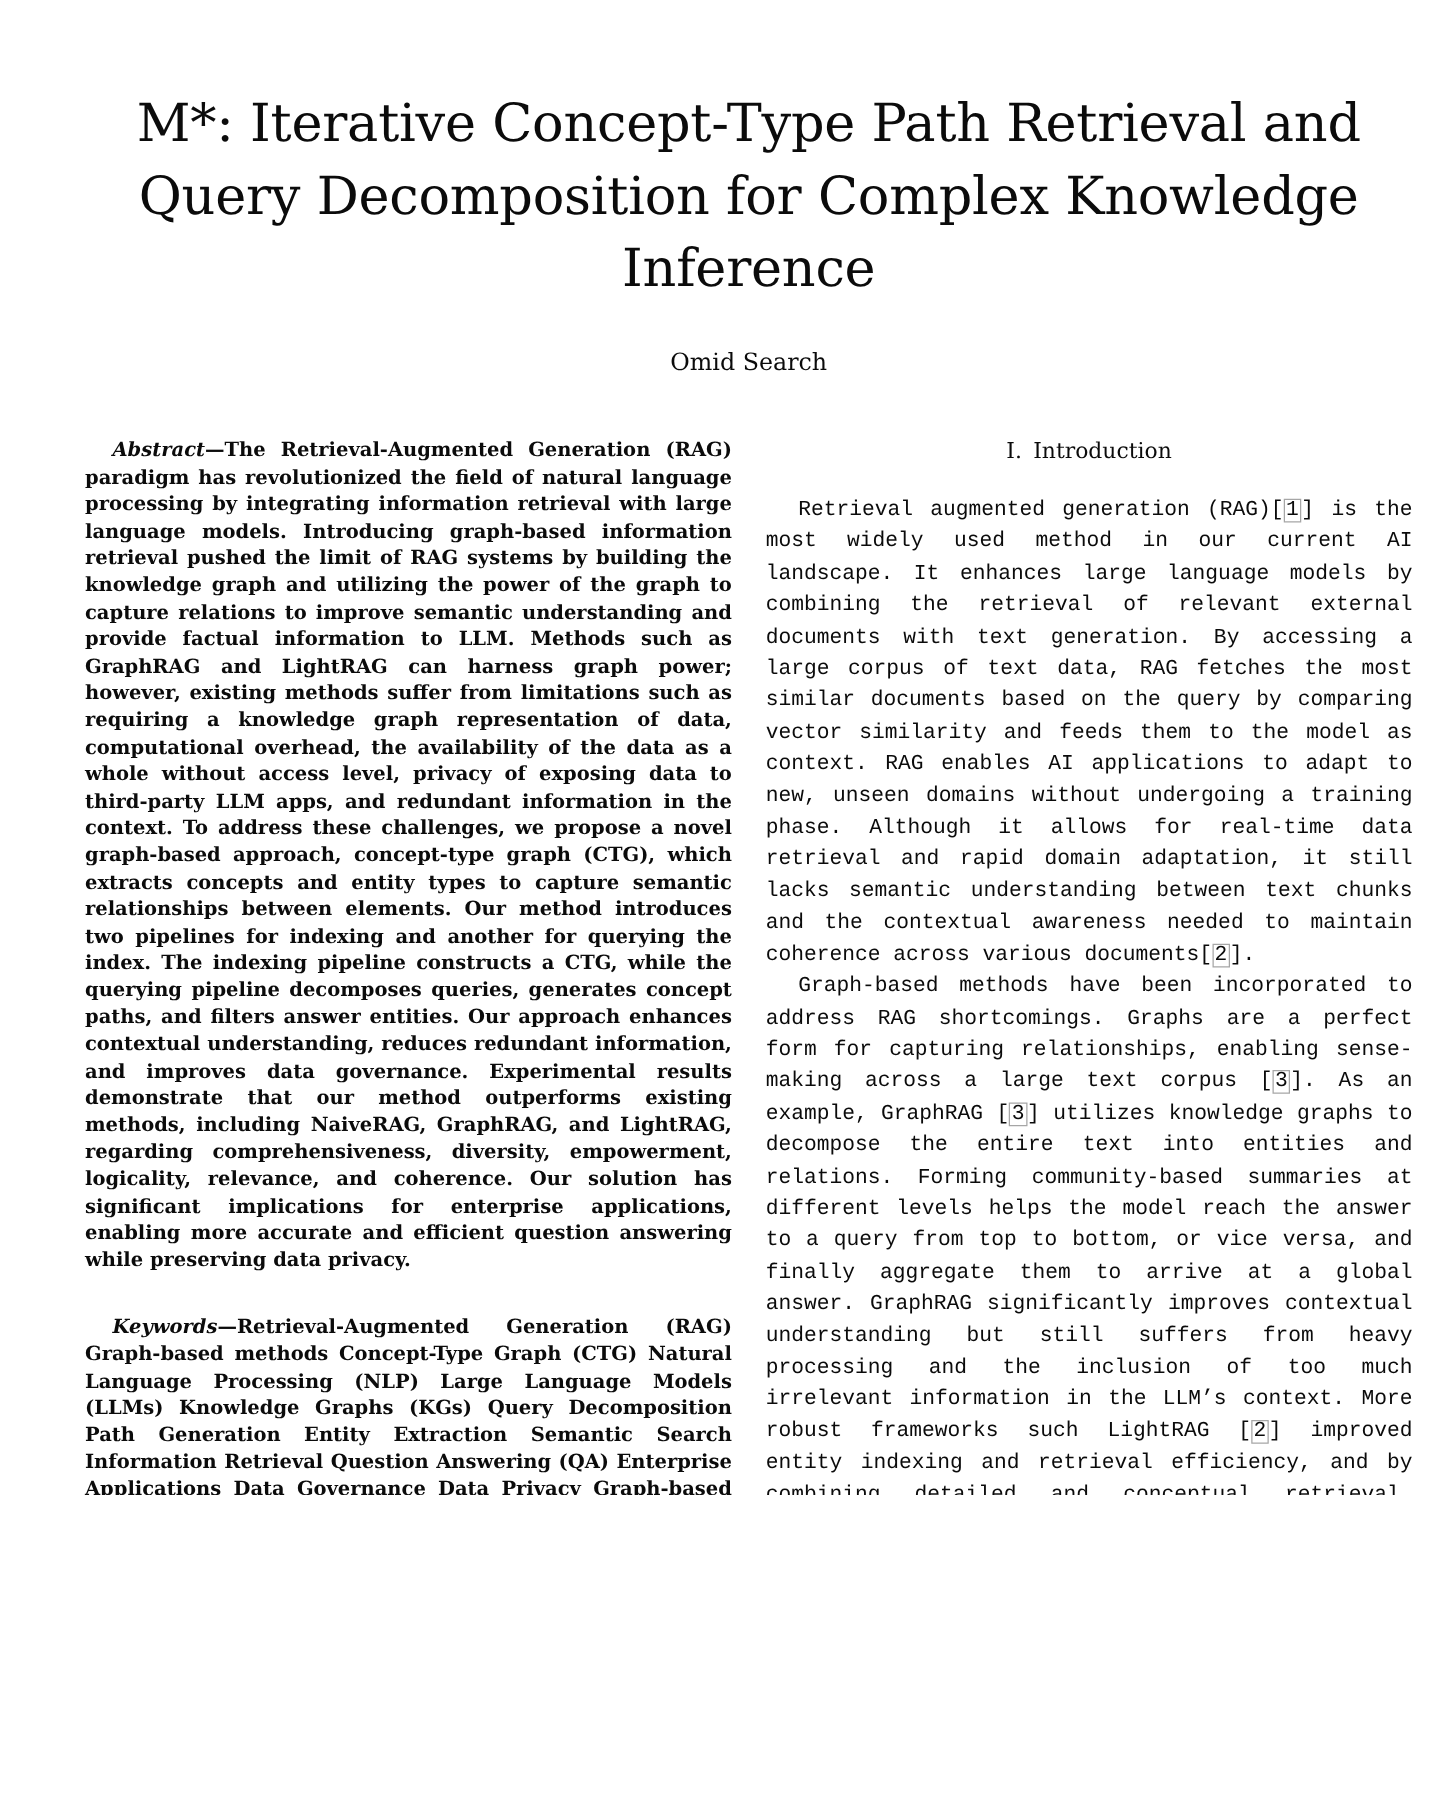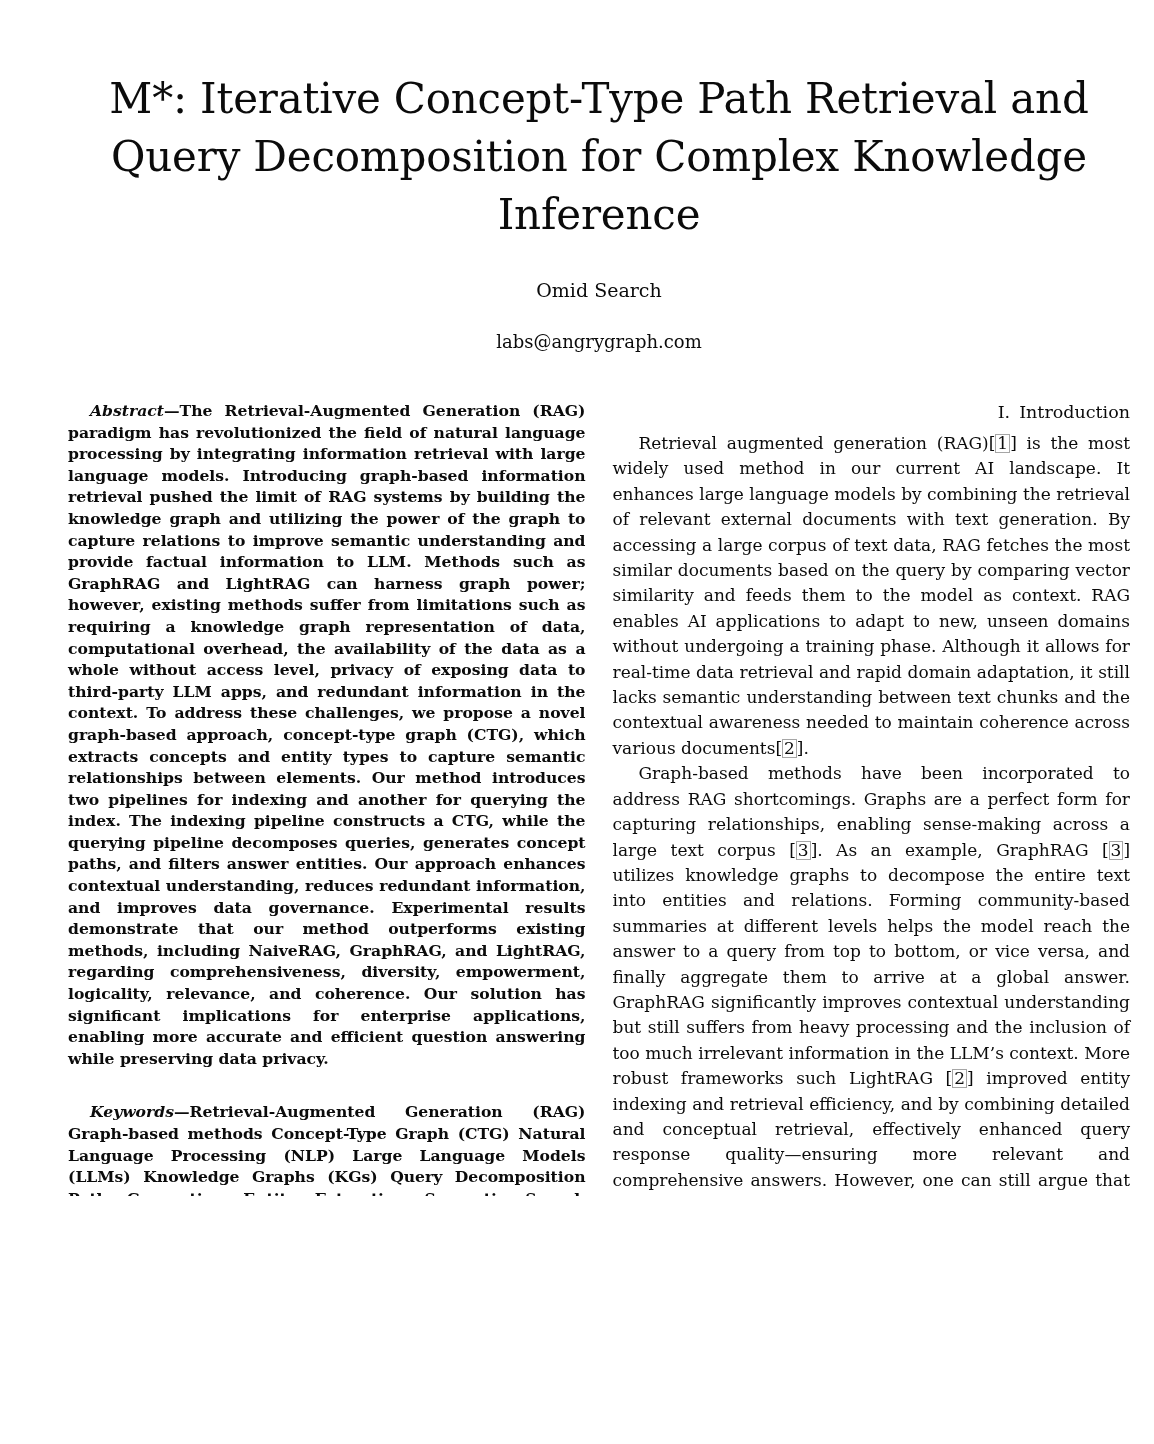--- a/index.html
+++ b/index.html
@@ -76,56 +76,56 @@
     text-indent: 22px;
   }
   .keywords-par {
     margin-top: 32px;
   }
   .lead-label {
     font-style: italic;
   }
   
   .section-heading {
-    margin: 1px 0 8px 0;
-    text-align: right;
+    margin: 1px 0 24px 0;
+    text-align: center;
     font-size: 17.5px;
     font-weight: 400;
     line-height: 22px;
   }
   .section-number {
     margin-right: 9px;
   }
   .intro-par {
     margin: 0;
     font-size: 17px;
     line-height: 25.4px;
     text-align: justify;
     text-indent: 26px;
+    font-family: Liberation Mono, monospace;
   }
   .citebox {
     display: inline-block;
     border: 1px solid #a6a6a6;
     padding: 0 1px;
     line-height: 17px;
     text-indent: 0;
   }
 </style>
 </head>
 <body>
 
 <div class="page">
 
   <h1 class="paper-title">M*: Iterative Concept-Type Path Retrieval and Query Decomposition for Complex Knowledge Inference</h1>
 
   <div class="author-block">
     <div class="author-name">Omid Search</div>
   </div>
 
-  <div class="email">labs@angrygraph.com</div>
 
   <div class="columns">
 
     <div class="col">
       <p class="abstract-par"><span class="lead-label">Abstract</span><span>—The Retrieval-Augmented Generation (RAG) paradigm has revolutionized the field of natural language processing by integrating information retrieval with large language models. Introducing graph-based information retrieval pushed the limit of RAG systems by building the knowledge graph and utilizing the power of the graph to capture relations to improve semantic understanding and provide factual information to LLM. Methods such as GraphRAG and LightRAG can harness graph power; however, existing methods suffer from limitations such as requiring a knowledge graph representation of data, computational overhead, the availability of the data as a whole without access level, privacy of exposing data to third-party LLM apps, and redundant information in the context. To address these challenges, we propose a novel graph-based approach, concept-type graph (CTG), which extracts concepts and entity types to capture semantic relationships between elements. Our method introduces two pipelines for indexing and another for querying the index. The indexing pipeline constructs a CTG, while the querying pipeline decomposes queries, generates concept paths, and filters answer entities. Our approach enhances contextual understanding, reduces redundant information, and improves data governance. Experimental results demonstrate that our method outperforms existing methods, including NaiveRAG, GraphRAG, and LightRAG, regarding comprehensiveness, diversity, empowerment, logicality, relevance, and coherence. Our solution has significant implications for enterprise applications, enabling more accurate and efficient question answering while preserving data privacy.</span></p>
 
       <p class="keywords-par"><span class="lead-label">Keywords</span><span>—Retrieval-Augmented Generation (RAG) Graph-based methods Concept-Type Graph (CTG) Natural Language Processing (NLP) Large Language Models (LLMs) Knowledge Graphs (KGs) Query Decomposition Path Generation Entity Extraction Semantic Search Information Retrieval Question Answering (QA) Enterprise Applications Data Governance Data Privacy Graph-based query answering Concept-based information retrieval Entity-centric search Semantic query decomposition Large-scale question answering</span></p>
     </div>
 
     <div class="col">

